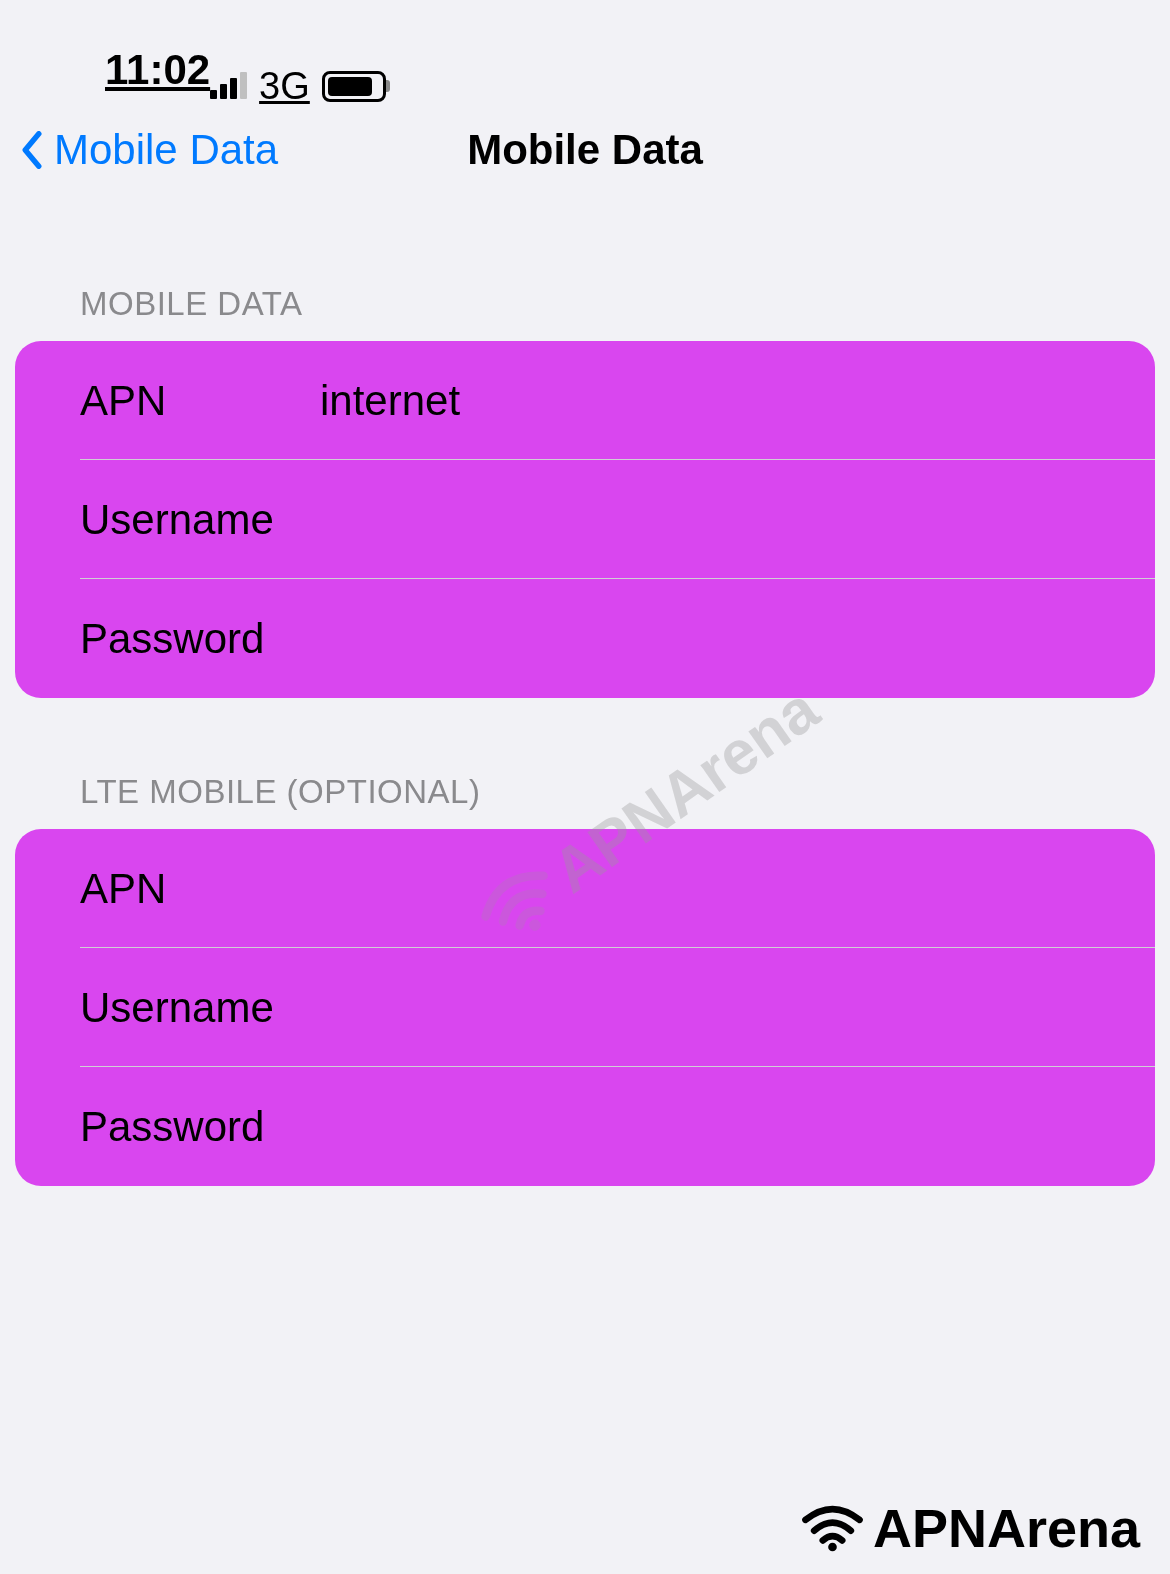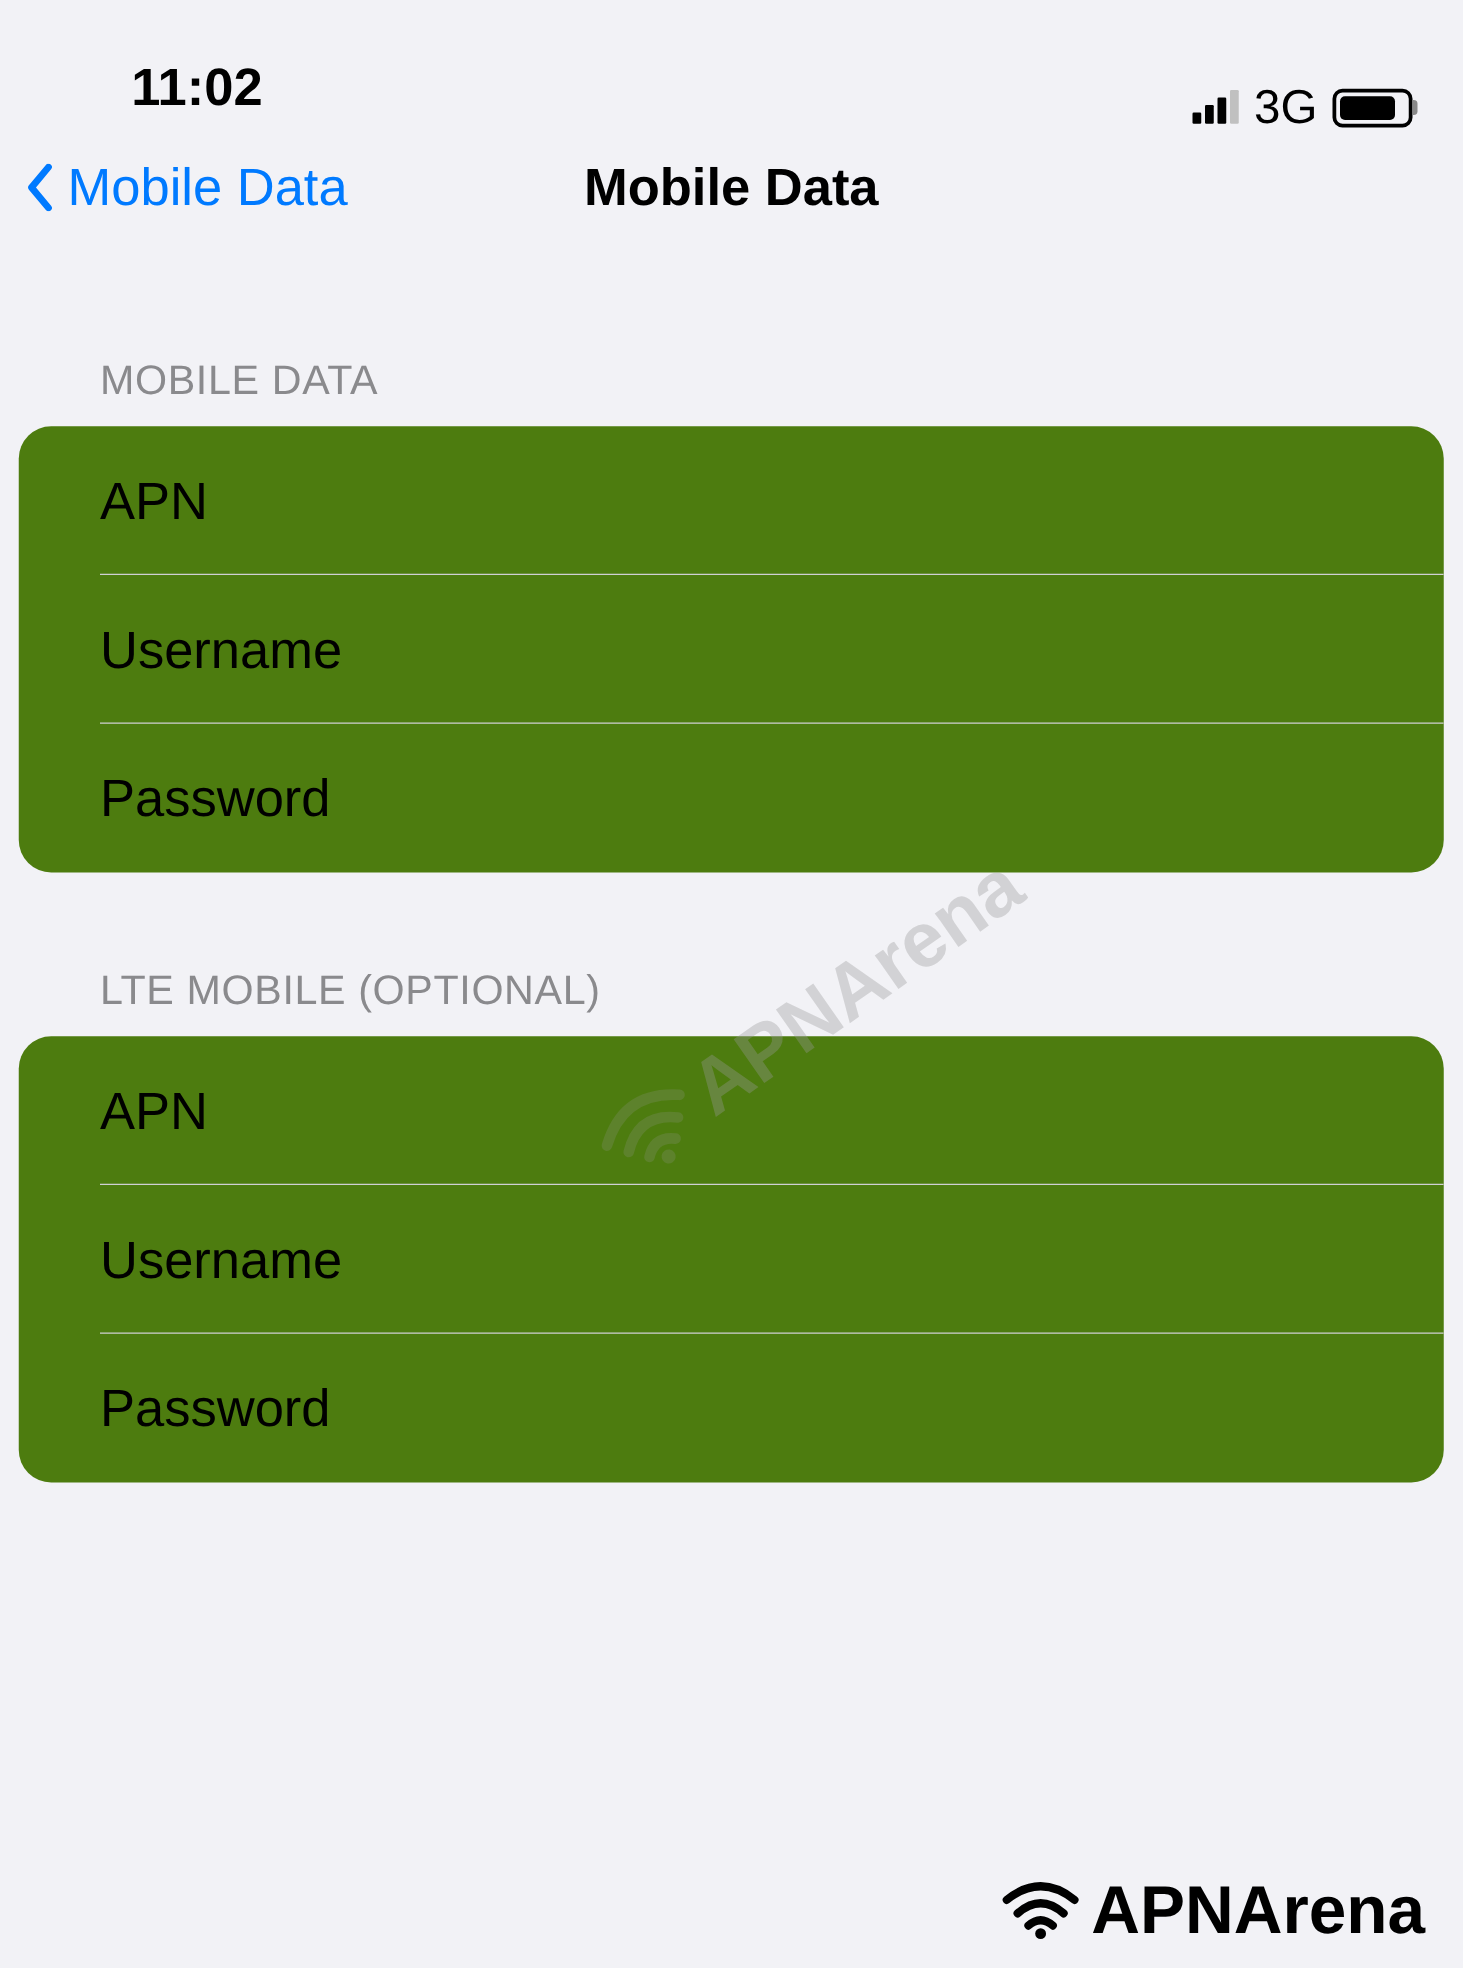--- a/index.html
+++ b/index.html
@@ -10,24 +10,25 @@
     }
     body {
       width: 1170px;
       height: 1574px;
       background: #f2f2f6;
       position: relative;
       overflow: hidden;
     }
     .status-bar {
       display: flex;
-      justify-content: space-between;
+      justify-content: flex-start;
       align-items: center;
       padding: 60px 40px 30px 40px;
       height: 110px;
+      text-decoration: underline;
     }
     .status-left {
       font-size: 42px;
       font-weight: 600;
       color: #000;
       padding-left: 65px;
     }
     .status-right {
       display: flex;
       align-items: center;
@@ -108,21 +109,21 @@
       left: 50%;
       transform: translateX(-50%);
     }
     .section-header {
       font-size: 33px;
       color: #8a8a8d;
       letter-spacing: 0.5px;
       padding: 75px 40px 18px 80px;
     }
     .card {
-      background: #4d7c0f;
+      background: #d946ef;
       margin: 0 15px;
       border-radius: 26px;
       overflow: hidden;
     }
     .row {
       display: flex;
       align-items: center;
       padding: 0 40px 0 65px;
       height: 119px;
       position: relative;
@@ -210,20 +211,21 @@
     </svg>
     <span>Mobile Data</span>
   </div>
   <div class="nav-title">Mobile Data</div>
 </div>
 
 <div class="section-header">MOBILE DATA</div>
 <div class="card">
   <div class="row">
     <div class="row-label">APN</div>
+    <input class="row-value" value="internet" style="">
   </div>
   <div class="row">
     <div class="row-label">Username</div>
     <input class="row-value" value="" style="">
   </div>
   <div class="row">
     <div class="row-label">Password</div>
     <input class="row-value" value="" style="">
   </div>
 </div>

